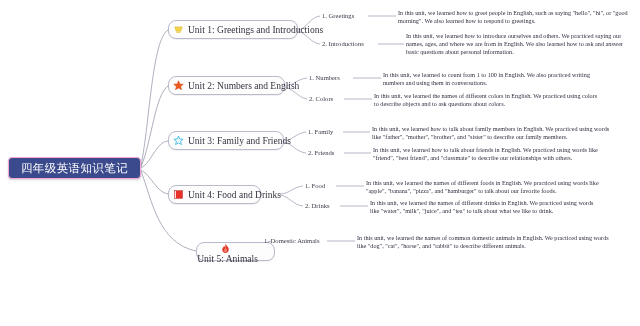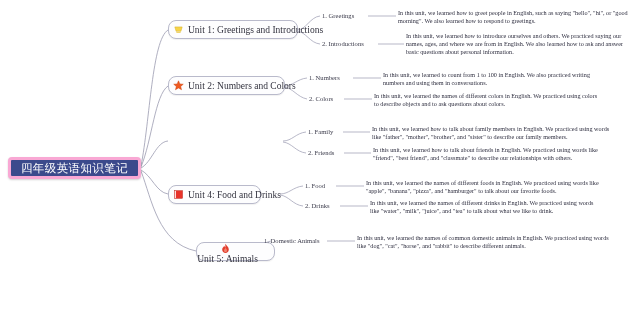--- a/index.html
+++ b/index.html
@@ -32,21 +32,21 @@
   }
 
   
   .root-node {
     position: absolute;
     left: 8px;
     top: 157px;
     width: 133px;
     height: 22px;
     background: #3b4a8c;
-    border: 3px solid #f9a8d4;
+    border: 1px solid #f9a8d4;
     border-radius: 4px;
     box-sizing: border-box;
     display: flex;
     align-items: center;
     justify-content: center;
     box-shadow: 0 1px 2px rgba(0,0,0,0.18);
   }
   .root-label {
     color: #ffffff;
     font-size: 11.5px;
@@ -164,35 +164,41 @@
     <span>2. Introductions</span>
   </div>
   <div class="leaf-node" style="left:406px; top:32px; width:228px;">
     <span>In this unit, we learned how to introduce ourselves and others. We practiced saying our names, ages, and where we are from in English. We also learned how to ask and answer basic questions about personal information.</span>
   </div>
 
   <div class="unit-node" style="left:168px; top:76px; width:117px;">
     <svg class="unit-icon" viewBox="0 0 12 12">
       <path d="M6 0.9 L7.5 4.3 L11.2 4.6 L8.4 7 L9.3 10.6 L6 8.7 L2.7 10.6 L3.6 7 L0.8 4.6 L4.5 4.3 Z" fill="#ef5a21" stroke="#c9430f" stroke-width="0.5"></path>
     </svg>
-    <span class="unit-label">Unit 2: Numbers and Colors</span>
+    <span class="unit-label">Unit 2: Numbers and English</span>
   </div>
   <div class="sub-node" style="left:309px; top:73px;">
     <span>1. Numbers</span>
   </div>
   <div class="leaf-node" style="left:383px; top:71px; width:218px;">
     <span>In this unit, we learned to count from 1 to 100 in English. We also practiced writing numbers and using them in conversations.</span>
   </div>
   <div class="sub-node" style="left:309px; top:94px;">
     <span>2. Colors</span>
   </div>
   <div class="leaf-node" style="left:374px; top:92px; width:226px;">
     <span>In this unit, we learned the names of different colors in English. We practiced using colors to describe objects and to ask questions about colors.</span>
   </div>
 
+  <div class="unit-node" style="left:168px; top:131px; width:116px;">
+    <svg class="unit-icon" viewBox="0 0 12 12">
+      <path d="M6 1.1 L7.45 4.35 L11 4.65 L8.3 6.95 L9.15 10.4 L6 8.6 L2.85 10.4 L3.7 6.95 L1 4.65 L4.55 4.35 Z" fill="#eaf7fc" stroke="#34b6e0" stroke-width="0.9"></path>
+    </svg>
+    <span class="unit-label">Unit 3: Family and Friends</span>
+  </div>
   <div class="sub-node" style="left:308px; top:127px;">
     <span>1. Family</span>
   </div>
   <div class="leaf-node" style="left:372px; top:125px; width:240px;">
     <span>In this unit, we learned how to talk about family members in English. We practiced using words like "father", "mother", "brother", and "sister" to describe our family members.</span>
   </div>
   <div class="sub-node" style="left:308px; top:148px;">
     <span>2. Friends</span>
   </div>
   <div class="leaf-node" style="left:373px; top:146px; width:240px;">

